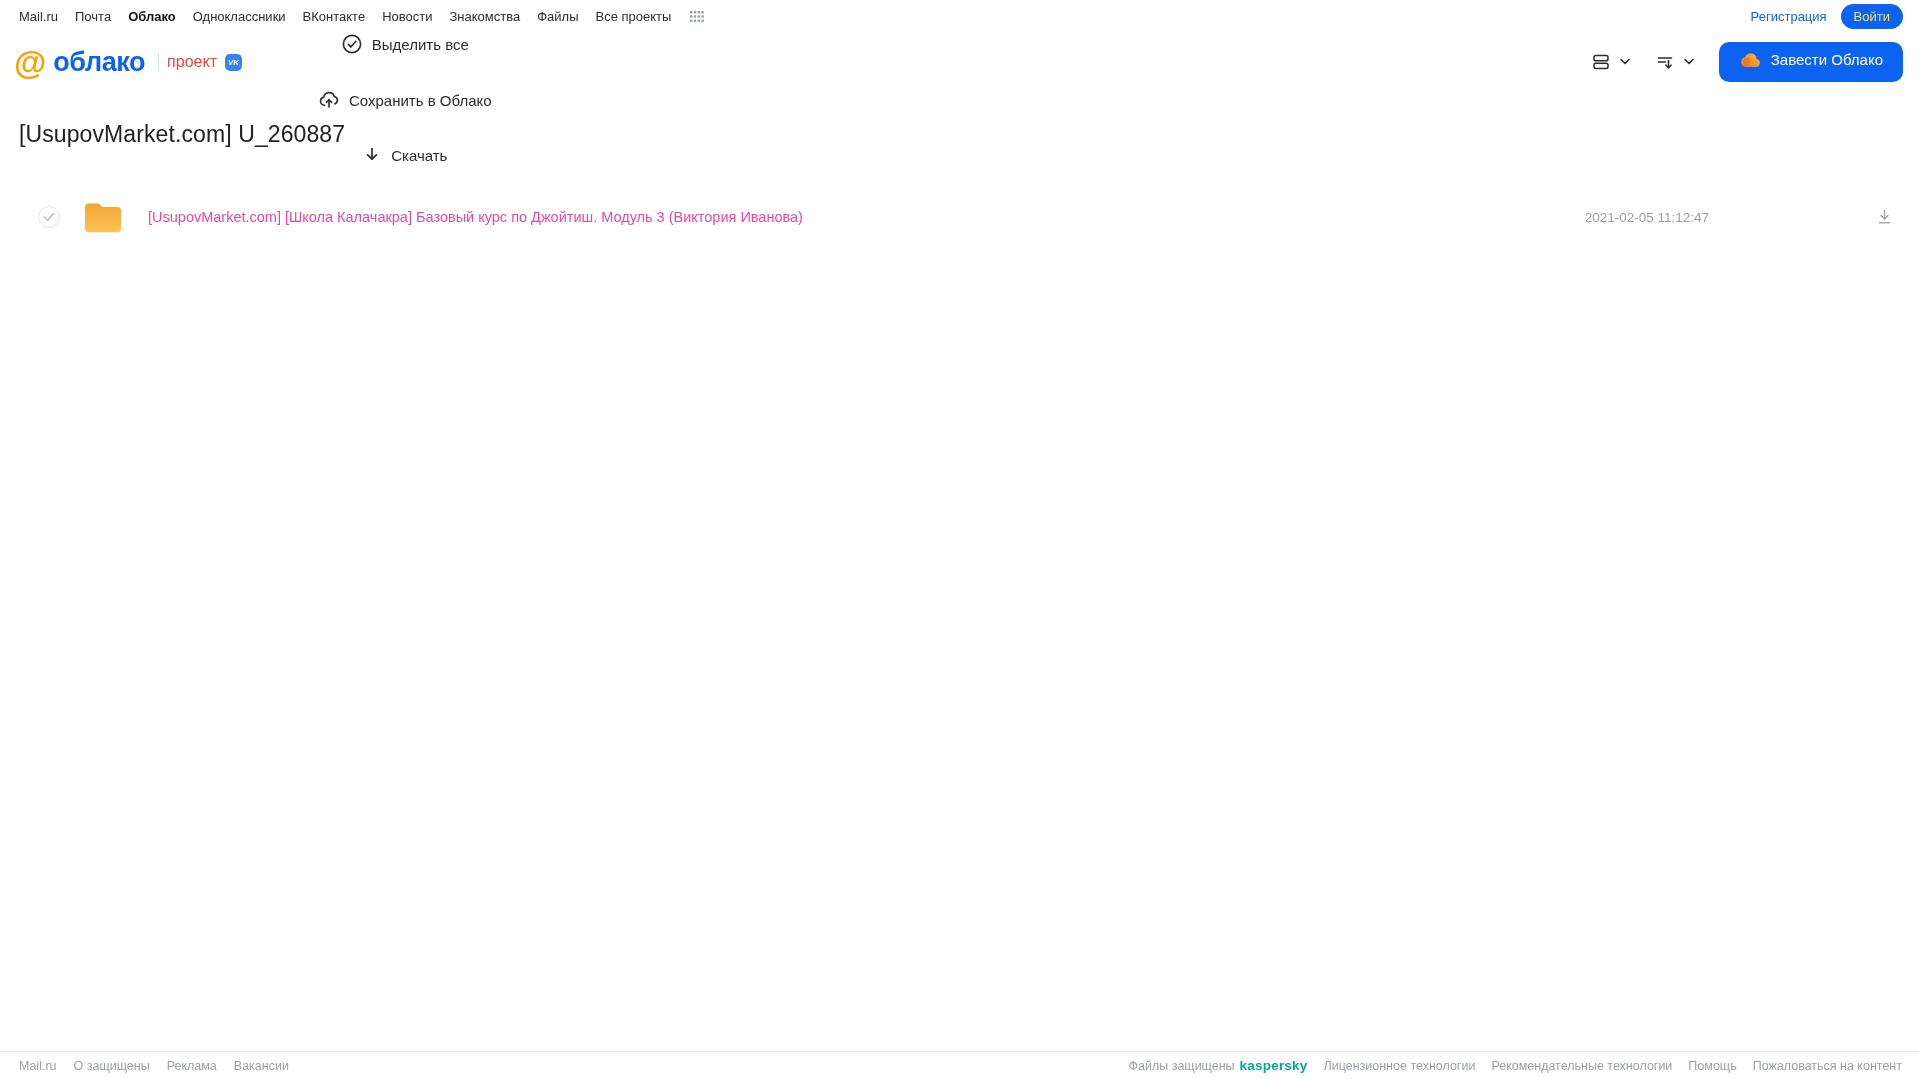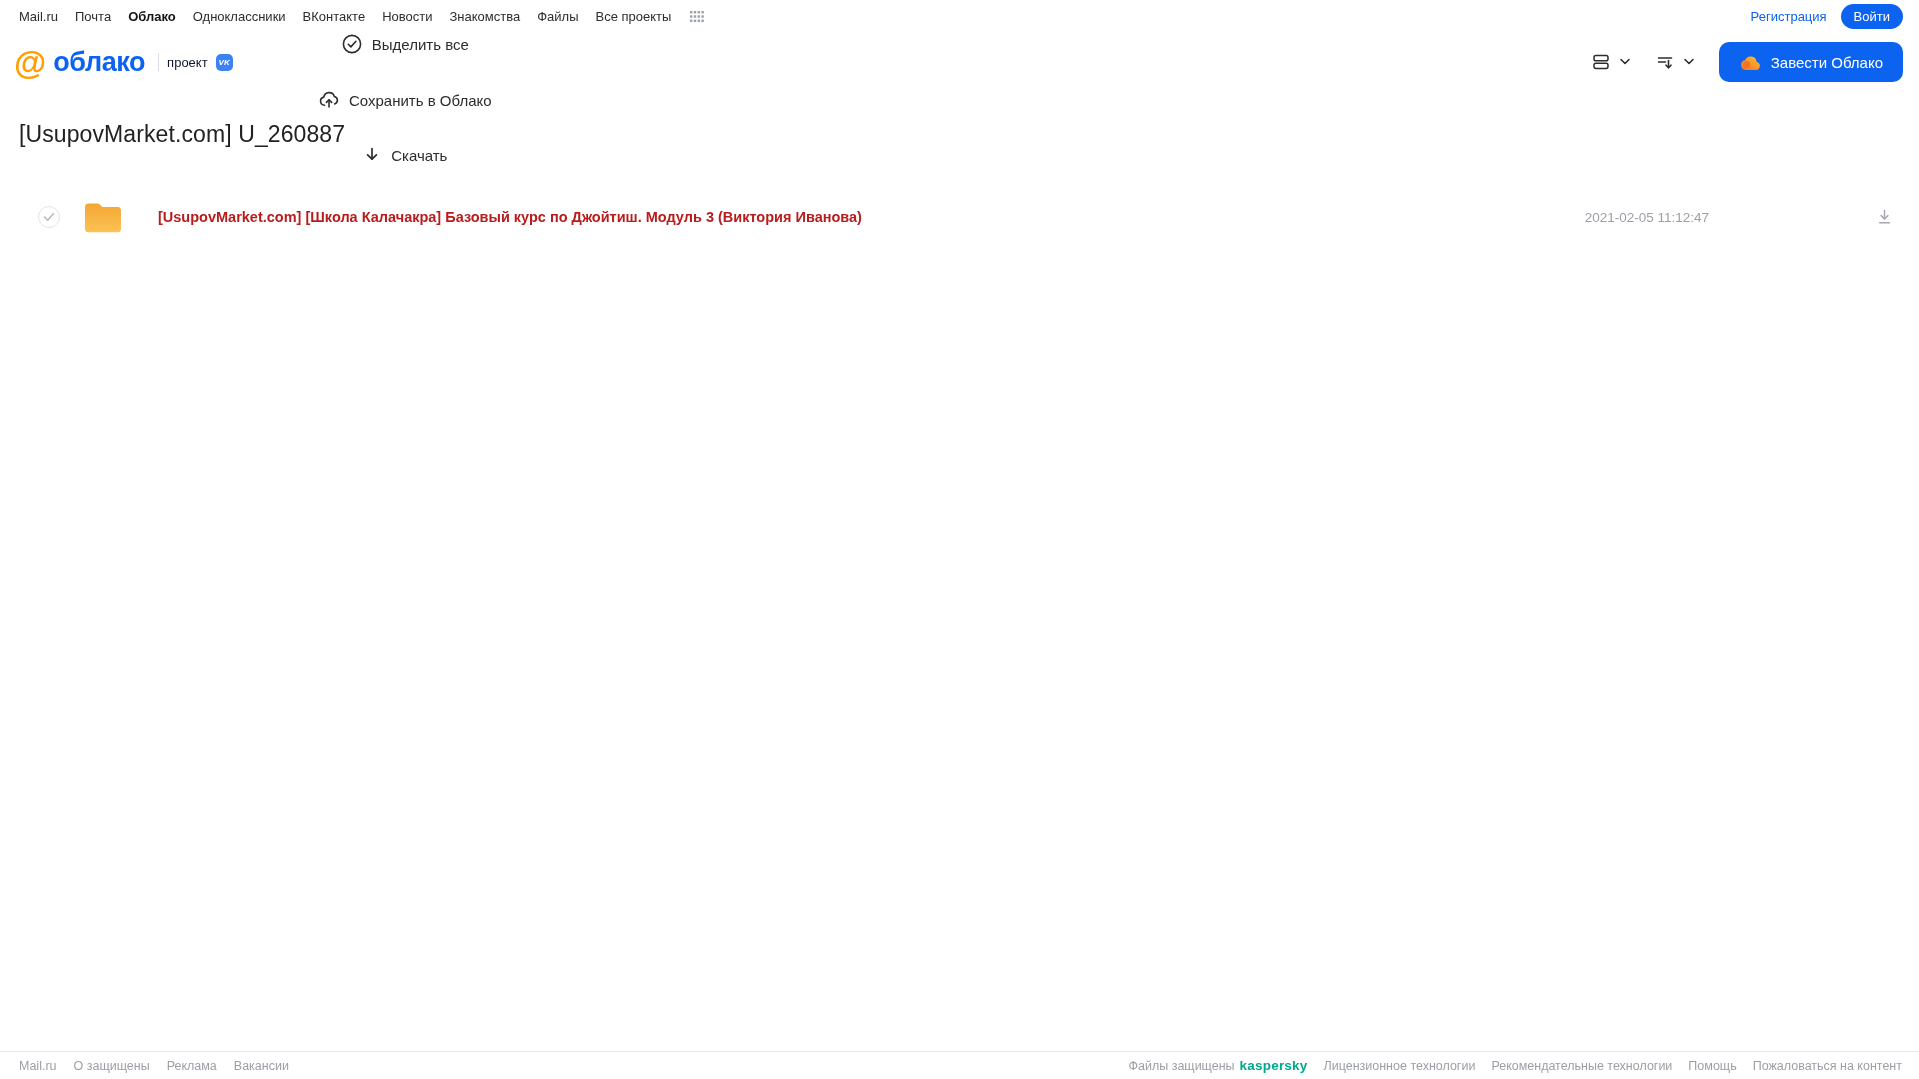--- a/index.html
+++ b/index.html
@@ -20,80 +20,80 @@
     padding:0 16px 0 19px; font-size:13px; color:#2c2d2e;
     background:#fff;
   }
   .topbar-links { display:flex; align-items:center; gap:17px; }
   .topbar-links .navitem { color:#2c2d2e; text-decoration:none; white-space:nowrap; }
   .topbar-links .navitem.active { font-weight:700; color:#151515; }
   .grid-icon { display:inline-flex; margin-left:2px; }
   .topbar-right { margin-left:auto; display:flex; align-items:center; gap:14px; }
   .register-link { color:#0b63f0; font-size:13px;margin-left:30px; }
   .login-btn {
-    background:#0b63f0; color:#ffffff; border:none; border-radius:14px;
+    background:#0b63f0; color:#fde047; border:none; border-radius:14px;
     font-size:13px; padding:5px 13px; line-height:1.2;
     font-family:"Liberation Sans", sans-serif;
   }
 
   
   .header {
     position:absolute; top:33px; left:0; right:0; height:58px;
     background:#fff;
   }
   .logo-wrap {
     position:absolute; left:14px; top:0; height:58px;
     display:flex; align-items:center;
   }
   .logo-at { font-size:33px; line-height:1; font-weight:700; color:#ff9e00; margin-right:7px; }
   .logo-word { font-size:27px; font-weight:700; color:#0b63f0; letter-spacing:-0.4px; }
   .project-wrap { display:flex; align-items:center; gap:8px; margin-left:13px; }
   .pipe { width:1px; height:18px; background:#dcdfe3; }
-  .project-label { color:#0f172a; font-size:13px; }
+  .project-label { color:#ef4444; font-size:16px; }
   .vk-badge {
     width:17px; height:17px; border-radius:5px; background:#3b82f6;
     color:#fff; font-size:8px; font-weight:700;
     display:flex; align-items:center; justify-content:center;font-style:italic;
   }
 
   .toolbar {
     position:absolute; left:318px; top:0; height:58px;
     display:flex; align-items:center; gap:34px;flex-direction:column;
   }
   .tool { display:flex; align-items:center; gap:9px; font-size:15px; color:#2c2d2e; white-space:nowrap; }
 
   .header-right {
     position:absolute; right:16px; top:0; height:58px;
     display:flex; align-items:center; gap:24px;
   }
   .icon-group { display:flex; align-items:center; gap:8px; }
   .get-cloud-btn {
-    display:flex; align-items:center; gap:10px;
+    display:flex; gap:10px;
     background:#0b63f0; color:#fff; border:none; border-radius:10px;
-    height:40px; padding:0 20px; font-size:15px;
+    height:40px; padding:9px 20px; font-size:15px;
     font-family:"Liberation Sans", sans-serif;
   }
 
   
   .page-title {
     position:absolute; left:19px; top:121px;
     font-size:23px; font-weight:400; color:#222; letter-spacing:0.1px;
   }
 
   .file-row {
     position:absolute; top:192px; left:0; right:0; height:50px;
     display:flex; align-items:center;
   }
   .row-check {
     margin-left:38px; width:22px; height:22px; flex:0 0 auto;
     border:1px solid #e3e5e8; border-radius:50%; background:#fff;
     display:flex; align-items:center; justify-content:center;
   }
   .folder-wrap { margin-left:23px; display:flex; flex:0 0 auto; }
-  .file-name { margin-left:35px; font-size:14.5px; color:#b91c1c;font-weight:bold; }
+  .file-name { margin-left:25px; font-size:14.5px; color:#ec4899; }
   .file-date {
     position:absolute; right:210px; font-size:13.5px; color:#9b9fa5; white-space:nowrap;
   }
   .row-download { position:absolute; right:26px; display:flex; }
 
   
   .footer {
     position:absolute; left:0; right:0; bottom:0; height:28px;
     border-top:1px solid #e7e8ea; background:#fff;
     display:flex; align-items:center;

